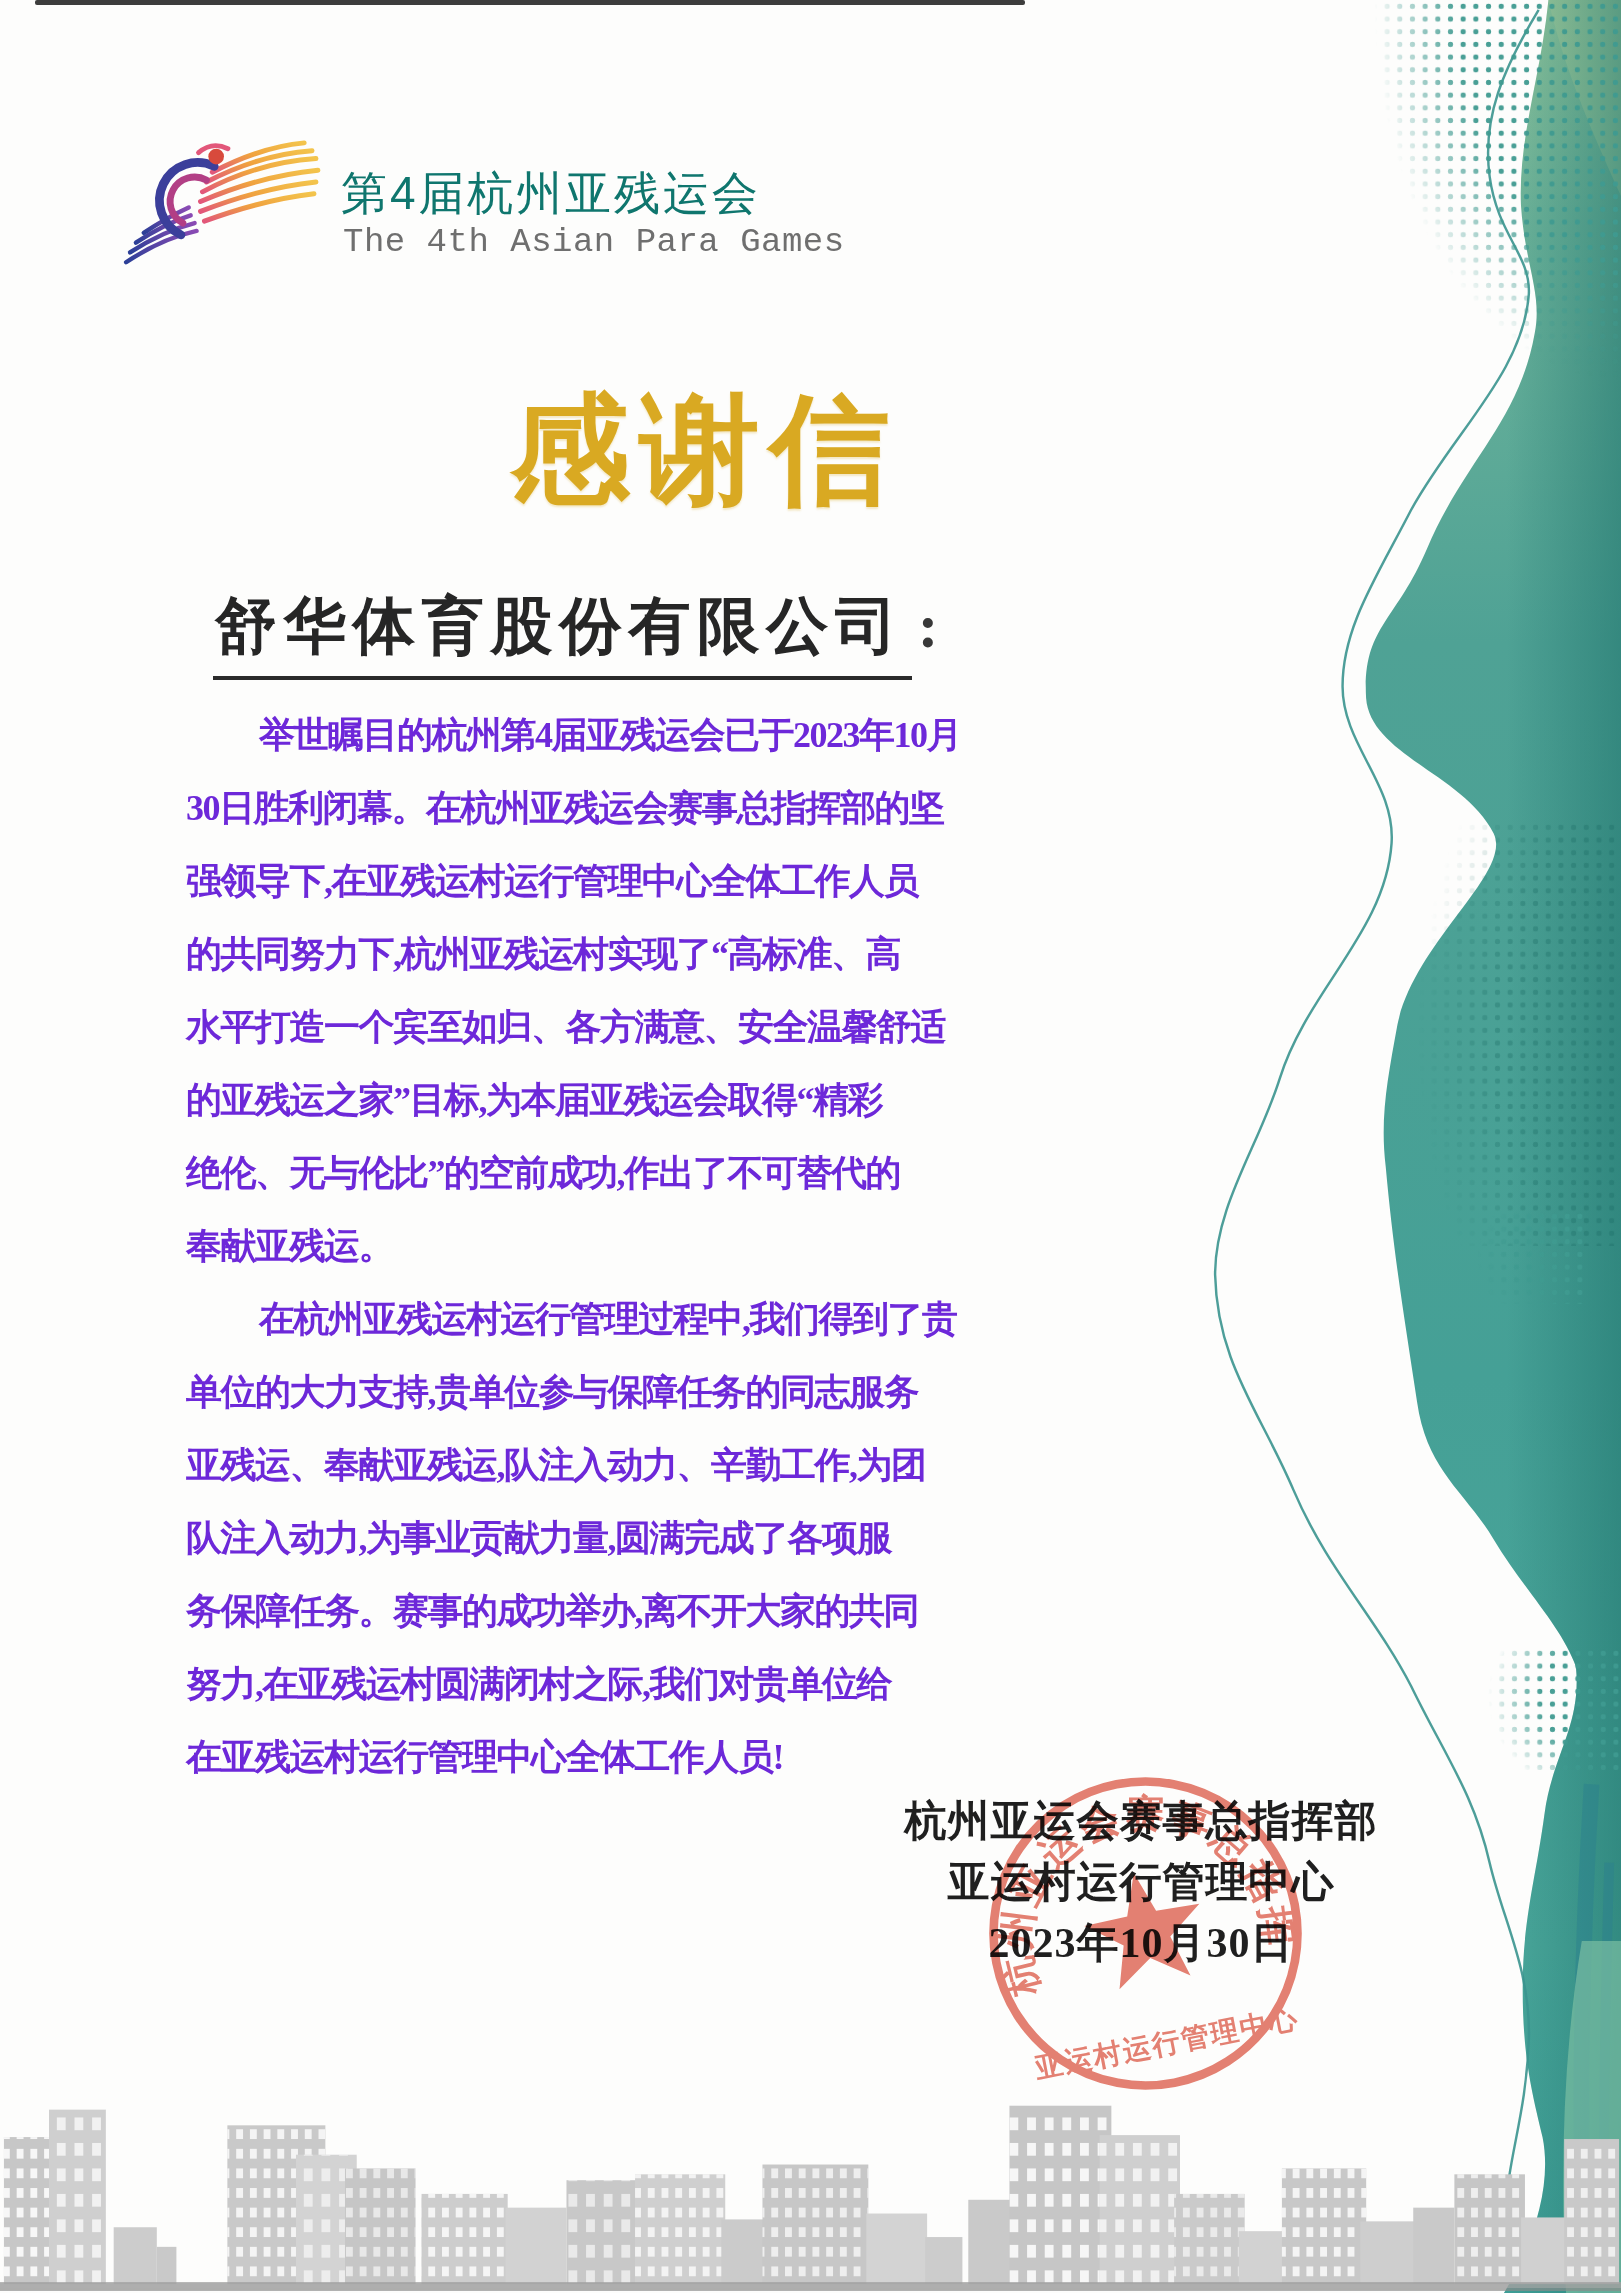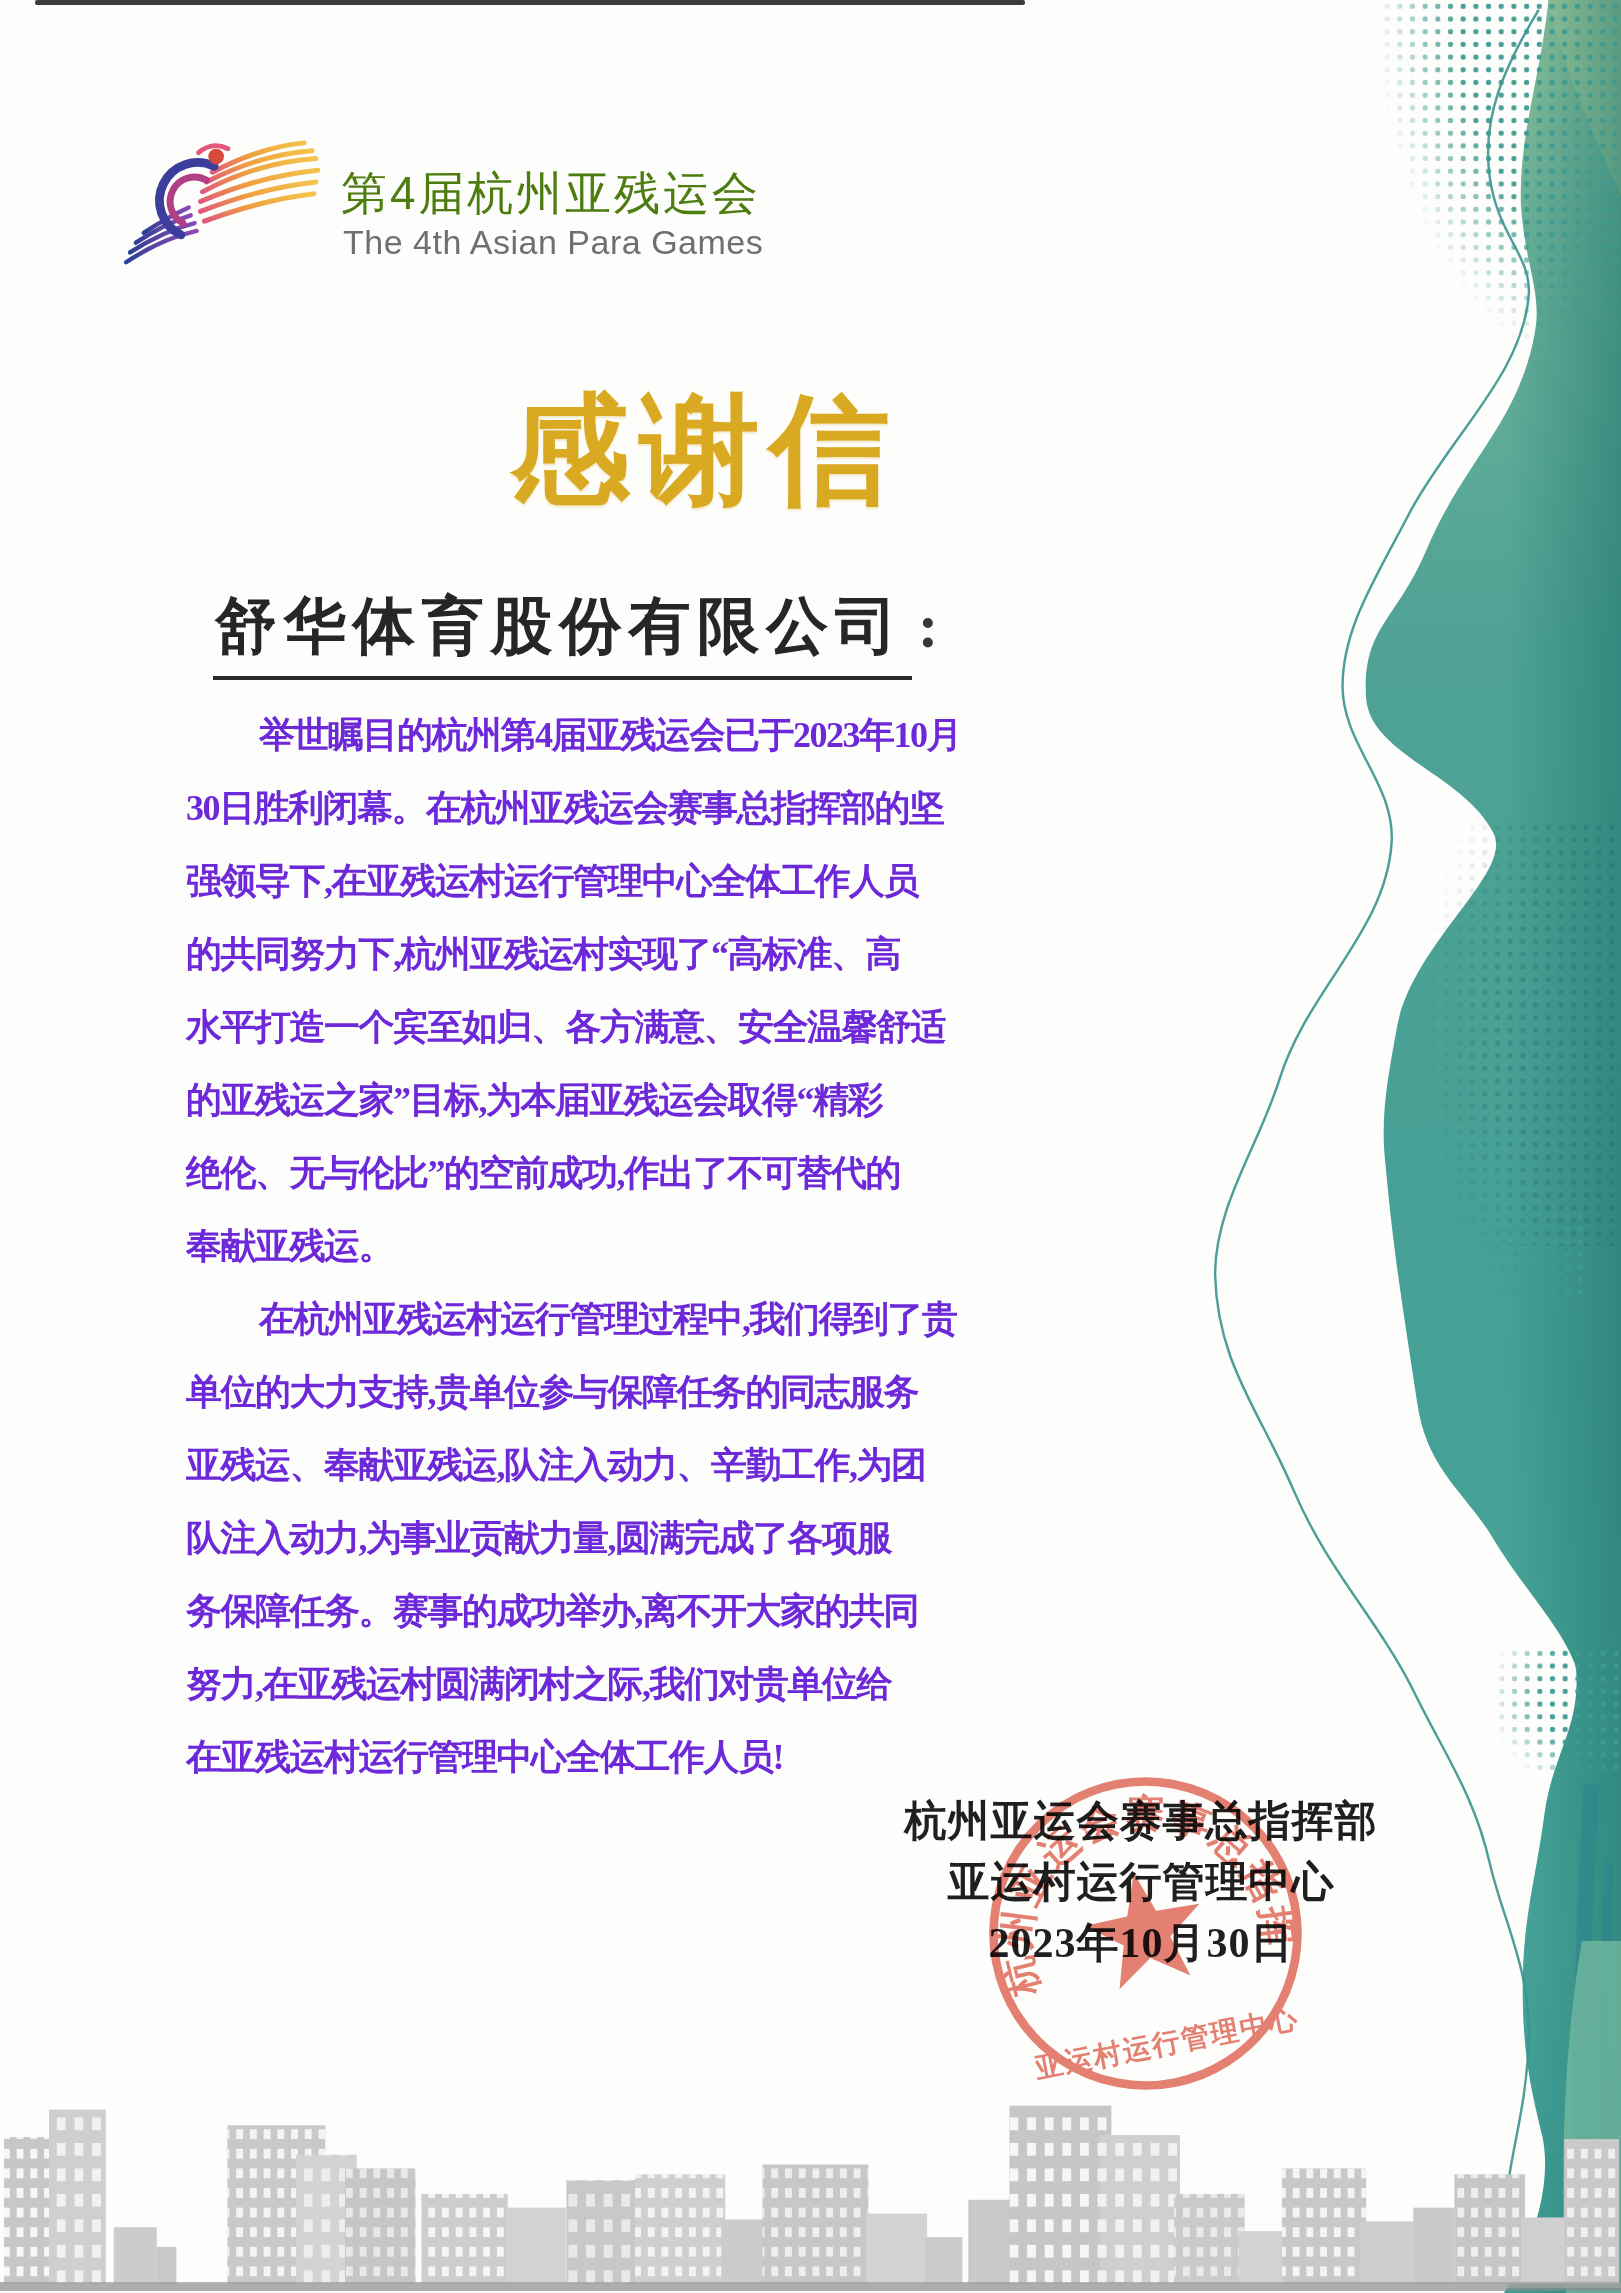--- a/index.html
+++ b/index.html
@@ -9,25 +9,25 @@
     font-family:"Liberation Serif","DejaVu Serif",serif;
   }
   
   .scan-line-top{position:absolute;left:35px;top:0;width:990px;height:4.9px;background:#1b1b1b;opacity:.85;border-radius:2px;}
   .scan-speck{position:absolute;left:1602px;top:0;width:19.6px;height:8.8px;background:#3a3a3a;opacity:.6;}
   
   .logo-wrap{position:absolute;left:120px;top:137px;width:206px;height:137px;}
   .logo-title-cn{
     position:absolute;left:341px;top:163px;
     font-family:"Liberation Sans","DejaVu Sans",sans-serif;
-    font-size:46px;color:#4d7c0f;letter-spacing:2.9px;font-weight:500;
+    font-size:46px;color:#0f766e;letter-spacing:2.9px;font-weight:500;
   }
   .logo-title-en{
     position:absolute;left:343px;top:223px;
-    font-family:Liberation Sans, sans-serif;
+    font-family:Liberation Mono, monospace;
     font-size:34px;color:#6f6f6f;letter-spacing:0.5px;
   }
   
   .letter-title{
     position:absolute;left:510px;top:370px;width:608px;
     font-size:120px;font-weight:bold;color:#d9a922;letter-spacing:9.8px;
     text-shadow:0 2px 2px rgba(216,170,40,.25);
   }
   
   .recipient-row{position:absolute;left:189px;top:584px;font-size:62px;font-weight:bold;color:#262626;}

